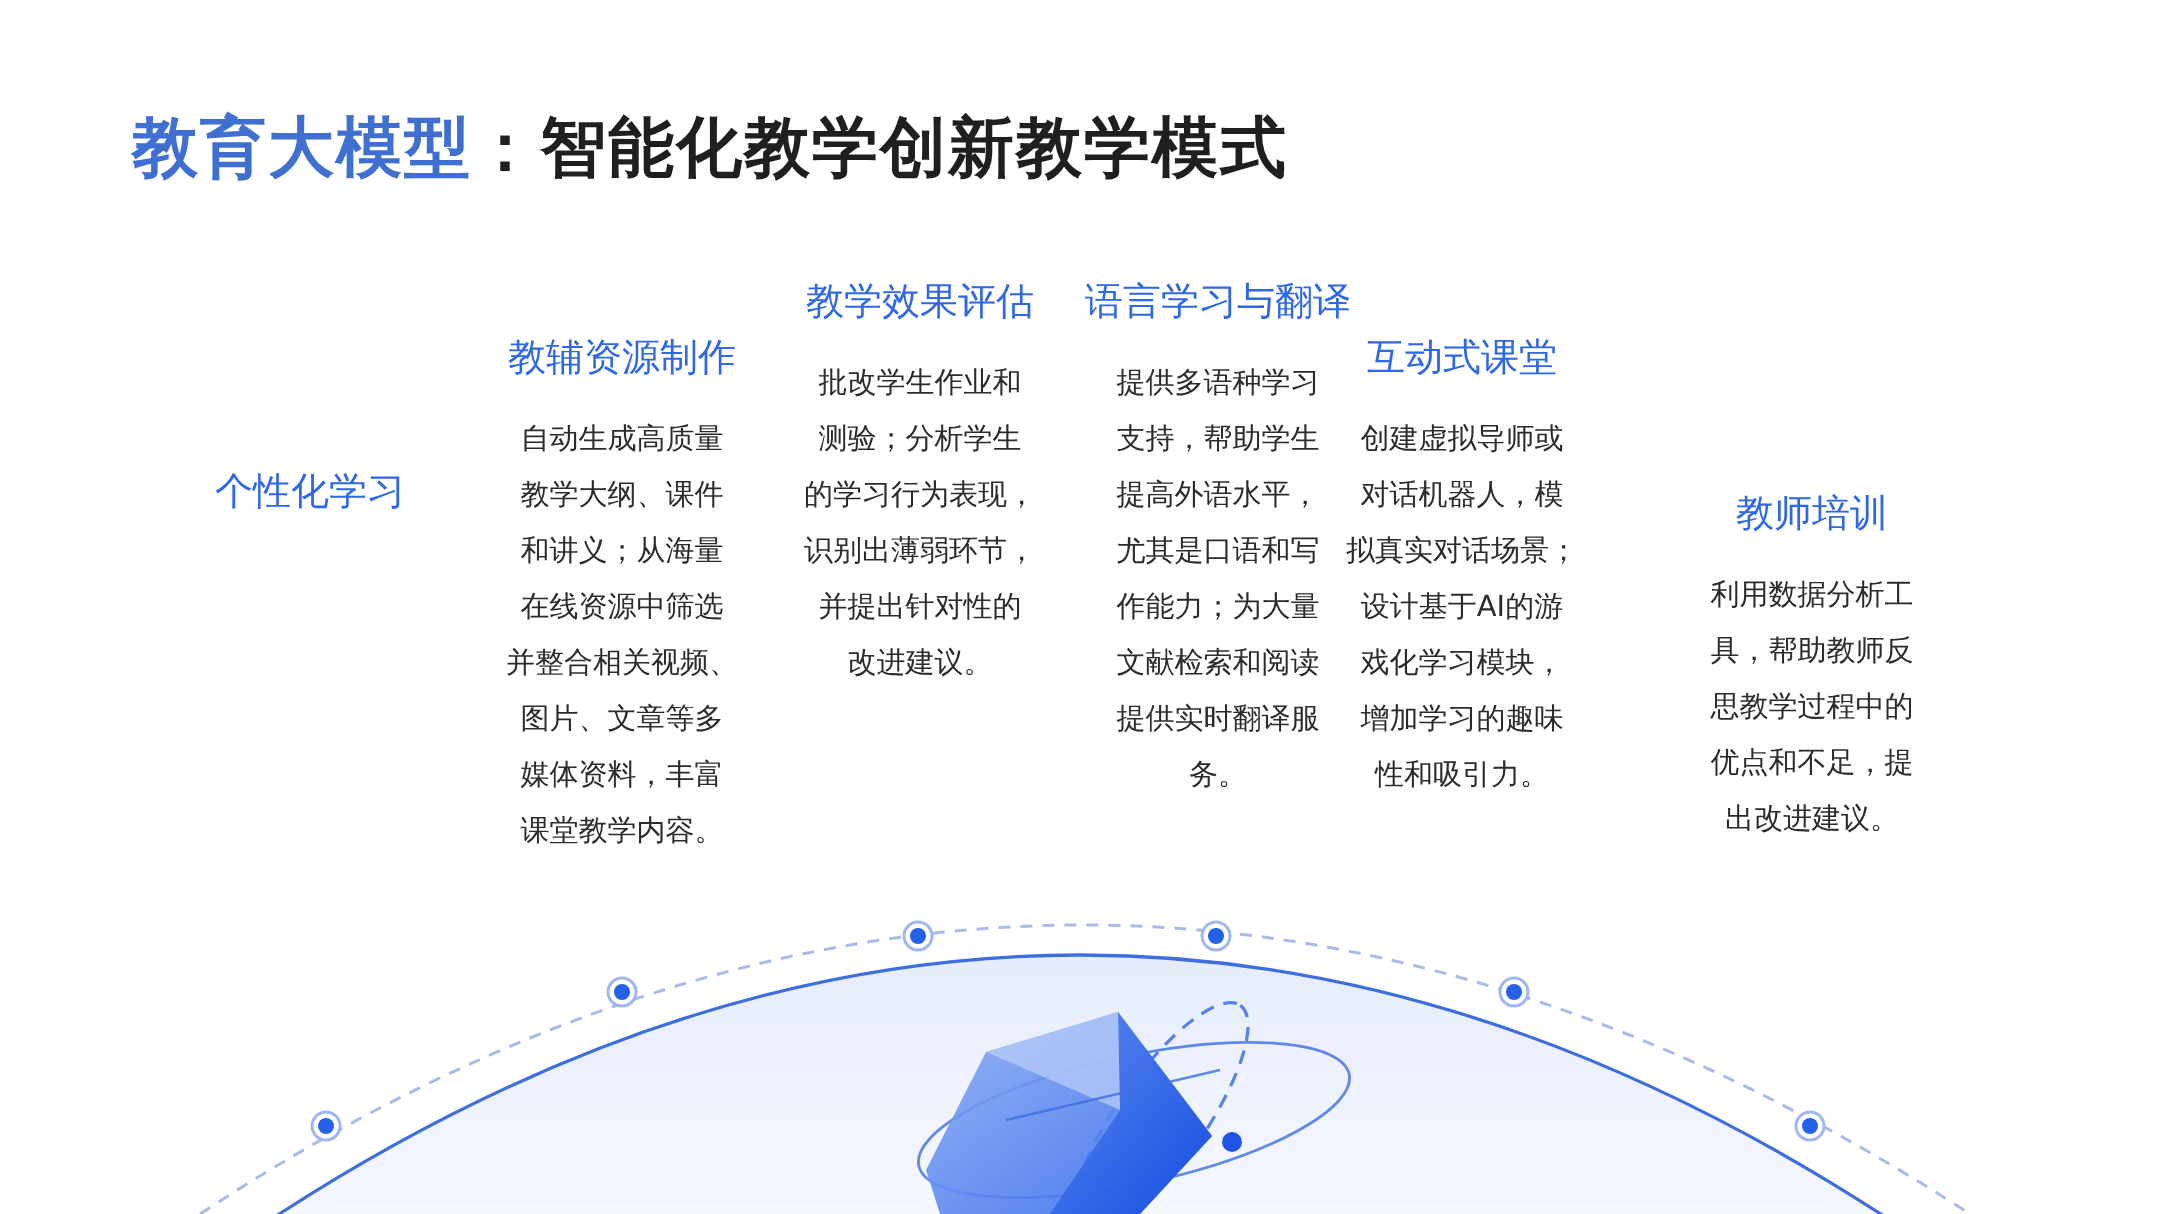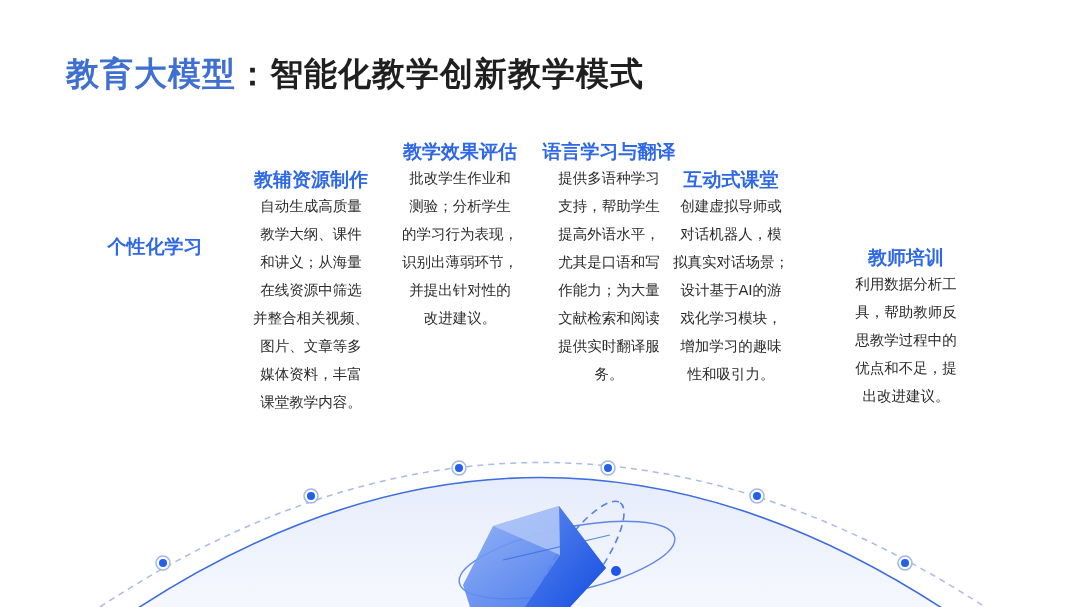--- a/index.html
+++ b/index.html
@@ -11,26 +11,26 @@
   .title {
     position: absolute; left: 66px; top: 52px;
     font-size: 33px; font-weight: bold; letter-spacing: 1px;
     white-space: nowrap; line-height: 44px;
   }
   .title .accent { color: #3f6fd0; }
   .title .rest { color: #1f1f1f; }
 
   .col { position: absolute; text-align: center; }
   .col .heading {
-    color: #2e68e6; font-weight: bold; font-size: 19px; line-height: 26px;
+    color: #2e68e6; font-weight: normal; font-size: 19px; line-height: 26px;
     white-space: nowrap;
   }
   .col .body {
     color: #2b2b2b; font-size: 14.5px; line-height: 28px;
-    white-space: pre-line;
+    margin-top: 14px; white-space: pre-line;
   }
 
   svg.deco { position: absolute; left: 0; top: 0; }
 </style>
 </head>
 <body>
 
 <div class="title">
   <span class="accent">教育大模型</span><span class="rest">：</span><span class="rest">智能化教学创新教学模式</span>
 </div>

